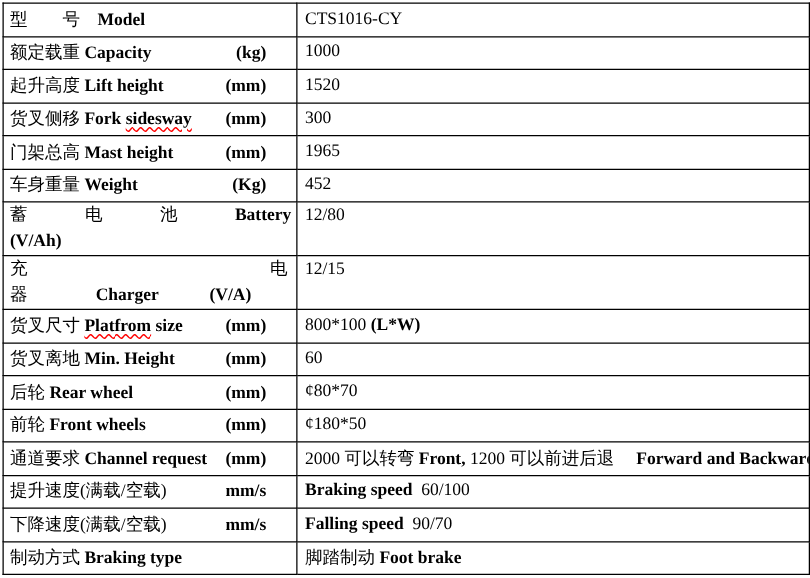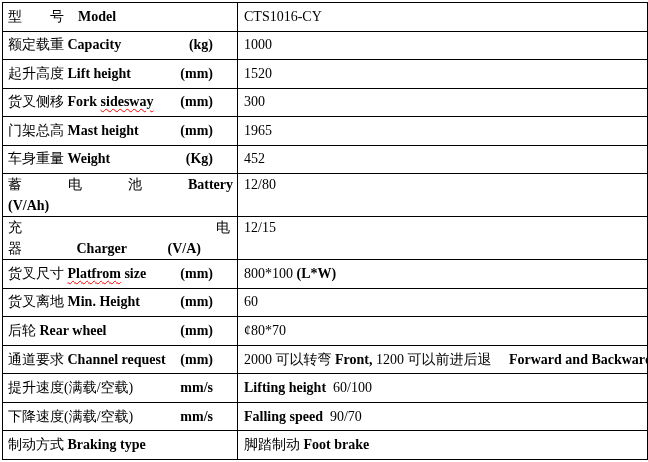--- a/index.html
+++ b/index.html
@@ -202,37 +202,48 @@
               <span class="unit">(mm)</span>
             </div>
           </td>
           <td class="c2">
             <div class="val"><span class="">¢80*70</span></div>
           </td>
         </tr>
         <tr>
           <td class="c1">
             <div class="lblrow">
+              <span class="parts"><span class="">前轮 </span><span class="b">Front wheels</span></span>
+              <span class="unit">(mm)</span>
+            </div>
+          </td>
+          <td class="c2">
+            <div class="val"><span class="">¢180*50</span></div>
+          </td>
+        </tr>
+        <tr>
+          <td class="c1">
+            <div class="lblrow">
               <span class="parts"><span class="">通道要求 </span><span class="b">Channel request</span></span>
               <span class="unit">(mm)</span>
             </div>
           </td>
           <td class="c2">
             <div class="val"><span class="">2000 可以转弯 </span><span class="b">Front,</span><span class=""> 1200 可以前进后退　 </span><span class="b">Forward and Backward</span></div>
           </td>
         </tr>
         <tr>
           <td class="c1">
             <div class="lblrow">
               <span class="parts"><span class="">提升速度(满载/空载)</span></span>
               <span class="unit">mm/s</span>
             </div>
           </td>
           <td class="c2">
-            <div class="val"><span class="b">Lifting height</span><span class="">  60/100</span></div>
+            <div class="val"><span class="b">Braking speed</span><span class="">  60/100</span></div>
           </td>
         </tr>
         <tr>
           <td class="c1">
             <div class="lblrow">
               <span class="parts"><span class="">下降速度(满载/空载)</span></span>
               <span class="unit">mm/s</span>
             </div>
           </td>
           <td class="c2">

